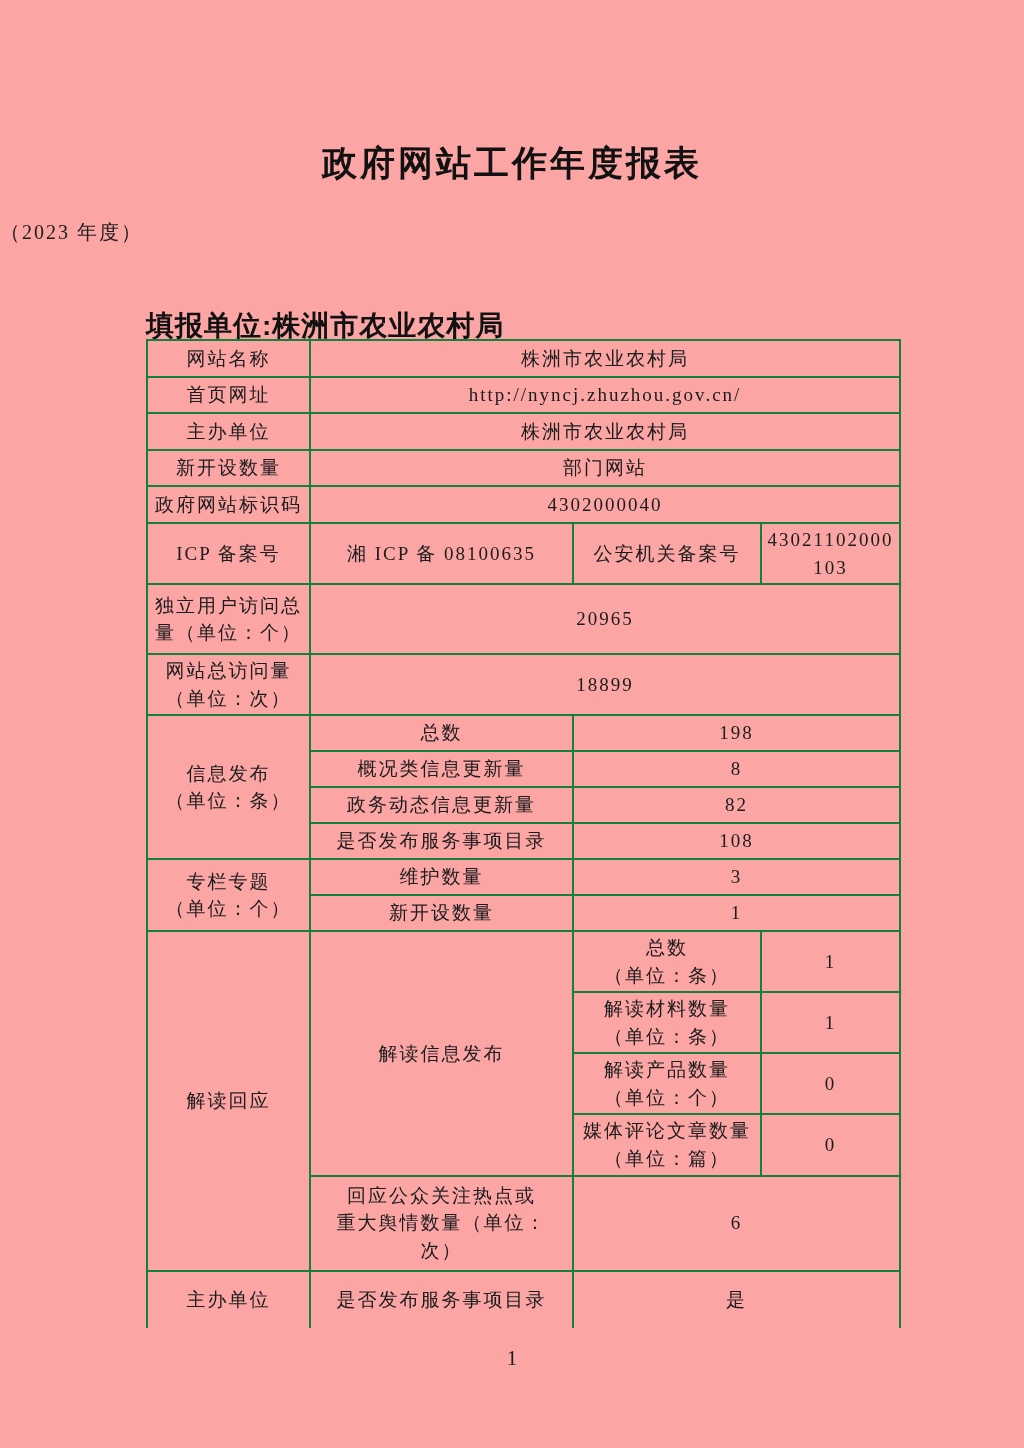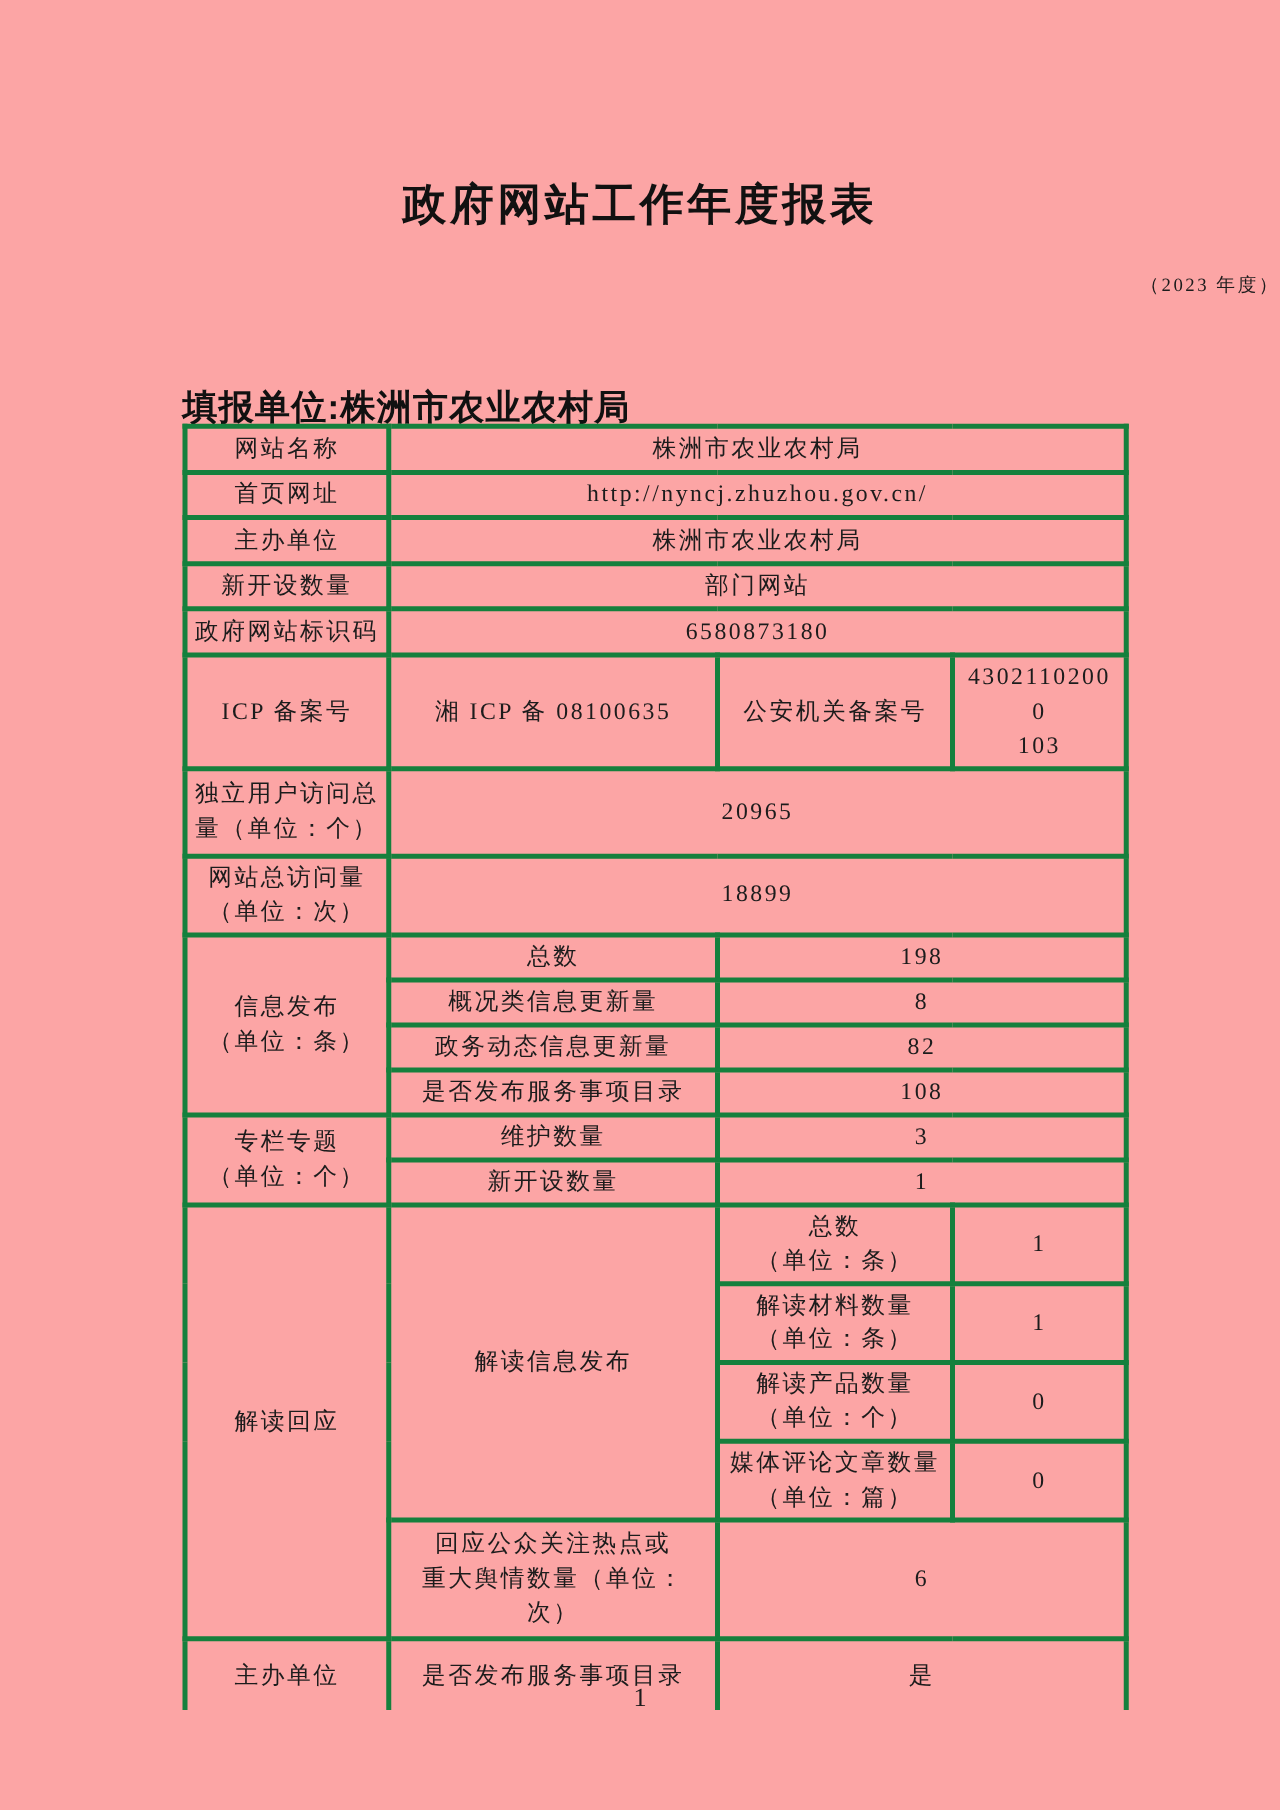--- a/index.html
+++ b/index.html
@@ -13,39 +13,39 @@
   }
   .title{
     position:absolute;top:140px;left:0;width:100%;
     text-align:center;
     font-family:"Liberation Sans","DejaVu Sans",sans-serif;
     font-size:35px;font-weight:800;letter-spacing:3px;
     color:#111;
   }
   .subtitle{
     position:absolute;top:219px;left:0;width:100%;
-    text-align:right;
-    font-size:15px;letter-spacing:2px;
+    text-align:left;
+    font-size:20px;letter-spacing:2px;
   }
   .unit{
     position:absolute;top:307px;left:146px;
     font-family:"Liberation Sans","DejaVu Sans",sans-serif;
     font-size:28px;font-weight:700;letter-spacing:1px;
     color:#111;
   }
   table.tbl{
     position:absolute;top:339px;left:146px;
     width:753px;
     border-collapse:collapse;
     table-layout:fixed;
     font-size:19px;
   }
   .c1{width:163px;} .c2{width:263px;} .c3{width:188px;} .c4{width:139px;}
   table.tbl td{
-    border:4px solid #15803d;
+    border:2px solid #15803d;
     text-align:center;
     vertical-align:middle;
     padding:2px 5px;
     line-height:1.45;
     letter-spacing:2px;
     color:#1c1c1c;
     overflow:hidden;
   }
   td.plines{white-space:pre-line;}
   td.cnval{letter-spacing:4px;}
@@ -88,21 +88,21 @@
       <tr class="h37">
         <td>主办单位</td>
         <td colspan="3" class="cnval">株洲市农业农村局</td>
       </tr>
       <tr class="h36">
         <td>新开设数量</td>
         <td colspan="3" class="cnval">部门网站</td>
       </tr>
       <tr class="h37">
         <td>政府网站标识码</td>
-        <td colspan="3" class="num">6580873180</td>
+        <td colspan="3" class="num">4302000040</td>
       </tr>
       <tr class="h57">
         <td>ICP 备案号</td>
         <td class="num">湘 ICP 备 08100635</td>
         <td>公安机关备案号</td>
         <td class="breakall">43021102000
 103</td>
       </tr>
       <tr class="h70">
         <td class="plines">独立用户访问总

